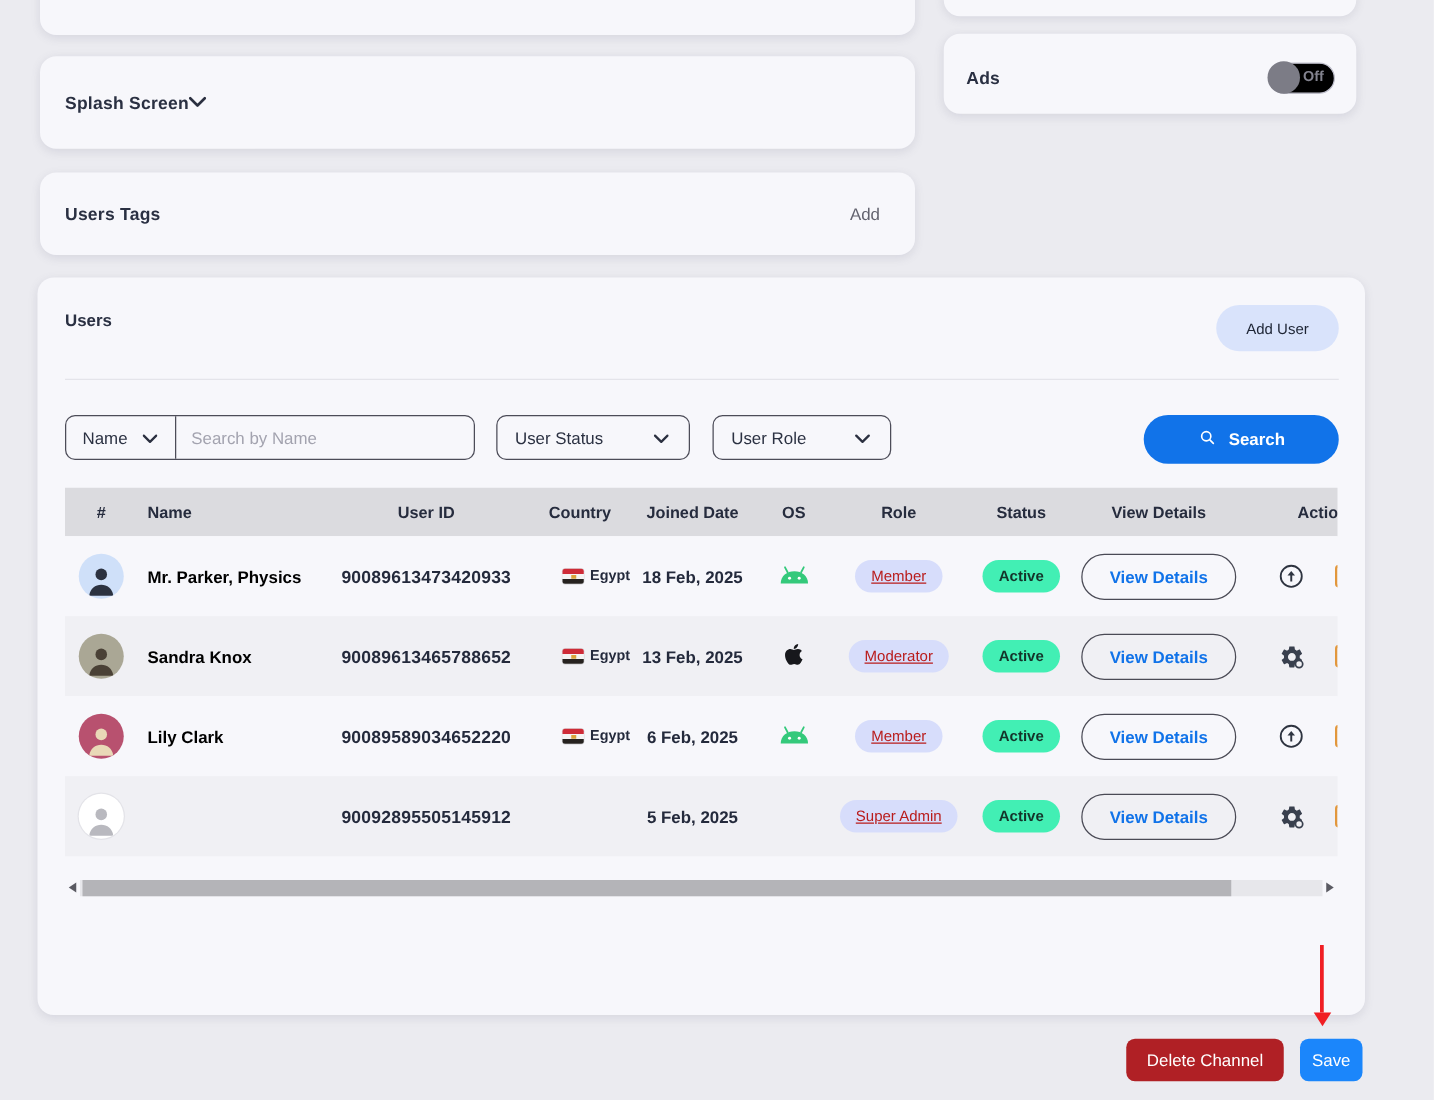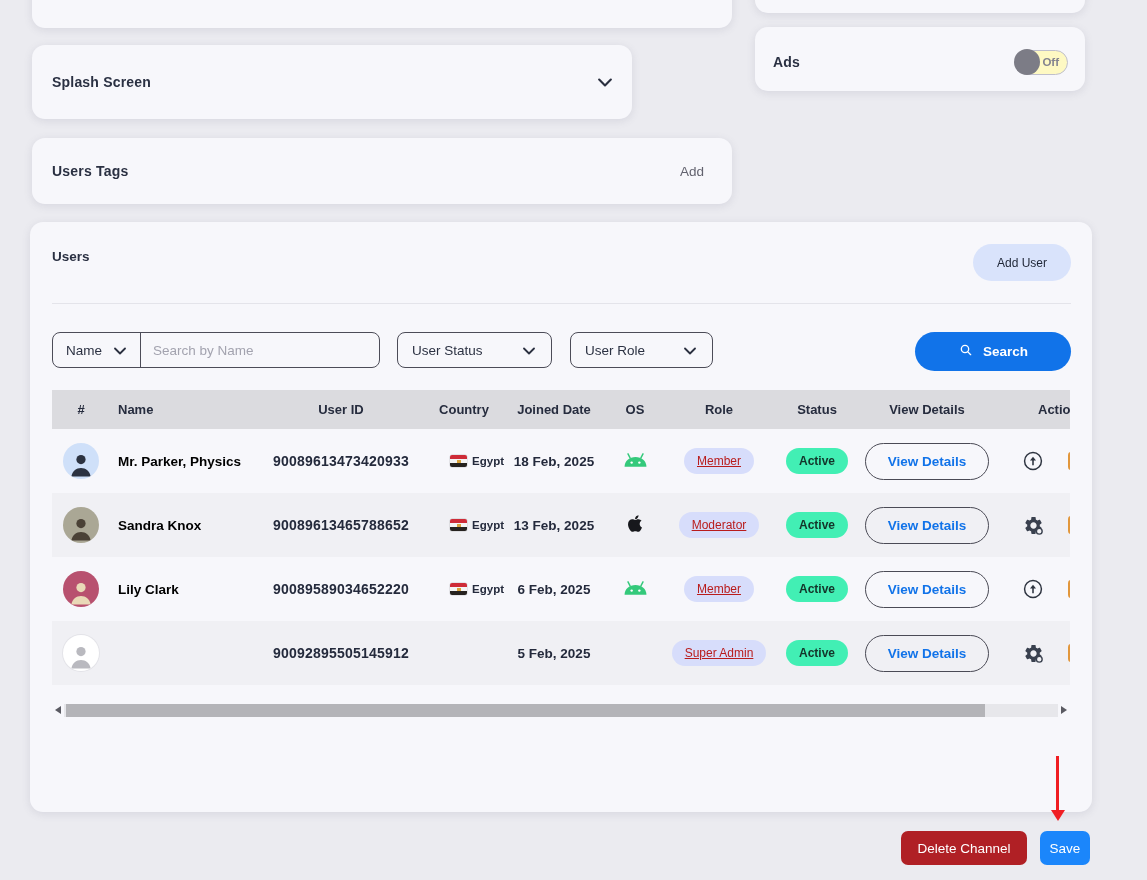--- a/index.html
+++ b/index.html
@@ -15,28 +15,28 @@
         box-shadow:0 2px 8px rgba(90,90,120,.14);box-sizing:border-box;padding-left:24px;}
   .card-label{font-weight:700;font-size:14px;color:#2a3042;letter-spacing:.2px;}
 
   
   #card-top-left{left:32px;top:-24px;width:700px;height:52px;}
   #card-top-right{left:755px;top:-20px;width:330px;height:33px;}
 
   
   #ads-card{left:755px;top:27px;width:330px;height:64px;display:flex;align-items:center;
             justify-content:space-between;padding:6px 17px 0 18px;}
-  .toggle{width:53px;height:25px;border:1.5px solid #bfbfcc;border-radius:14px;background:#fef9c3;
+  .toggle{width:53px;height:25px;border:1.5px solid #bfbfcc;border-radius:14px;background:#000000;
           display:flex;align-items:center;justify-content:flex-end;position:relative;cursor:pointer;box-sizing:border-box;}
   .toggle .knob{position:absolute;left:-2px;top:-2px;width:26px;height:26px;border-radius:50%;background:#7c7c86;}
   .toggle .toggle-text{margin-right:8px;font-size:11.5px;color:#83838f;font-weight:600;}
 
   
-  #splash-card{left:32px;top:45px;width:600px;height:74px;display:flex;align-items:center;
-               justify-content:space-between;padding:0 20px;}
+  #splash-card{left:32px;top:45px;width:700px;height:74px;display:flex;align-items:center;
+               padding:0 20px;}
   #tags-card{left:32px;top:138px;width:700px;height:66px;display:flex;align-items:center;
              justify-content:space-between;padding:0 28px 0 20px;}
   .add-link{color:#62626e;font-size:13.5px;cursor:pointer;}
 
   
   #users-card{left:30px;top:222px;width:1062px;height:590px;}
   #users-title{position:absolute;left:22px;top:27px;font-weight:700;font-size:13.5px;color:#2a3042;}
   #add-user-btn{position:absolute;right:21px;top:22px;height:37px;padding:0 24px;border-radius:19px;
                 background:var(--add_user_bg);border:none;font-size:12px;color:#1d2434;font-weight:500;
                 font-family:inherit;cursor:pointer;}

